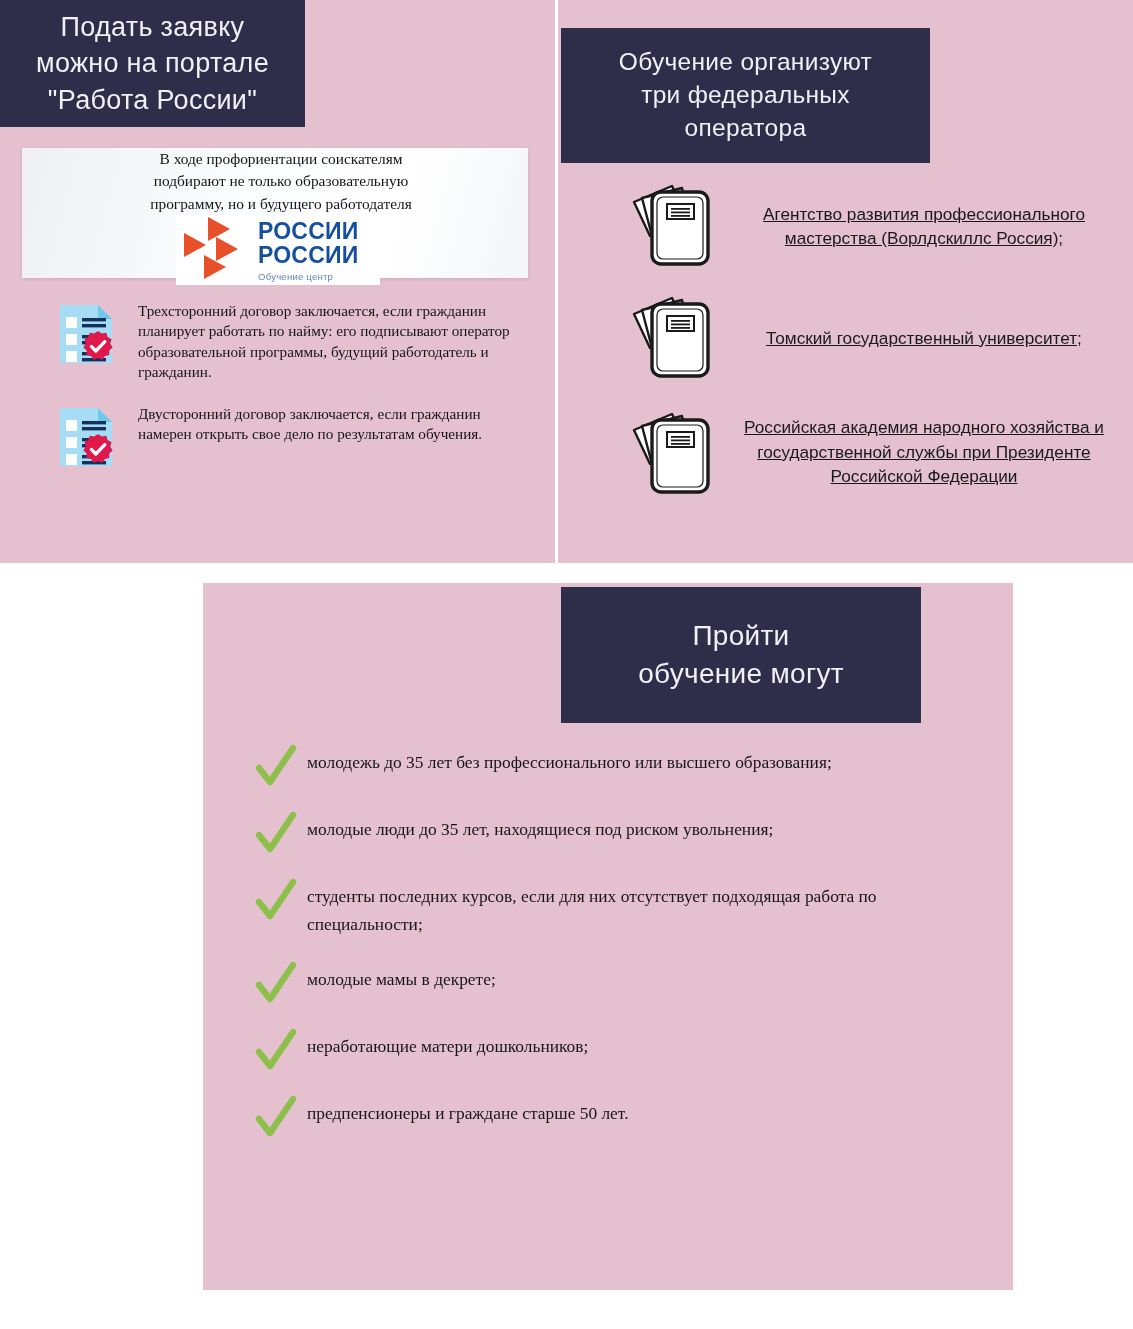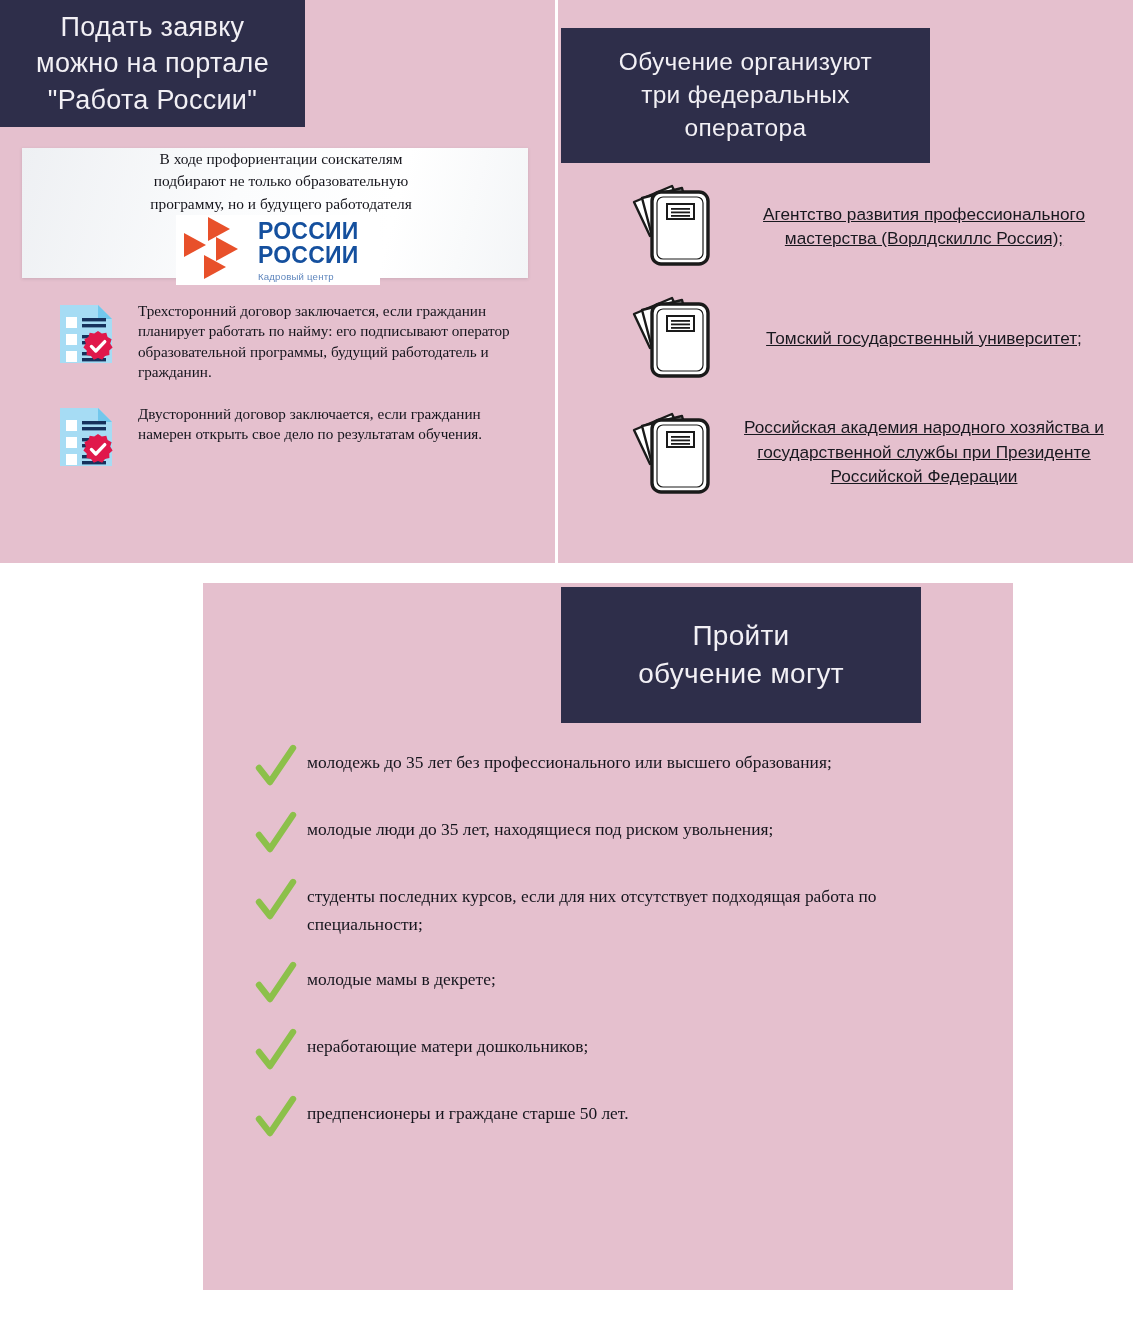--- a/index.html
+++ b/index.html
@@ -116,21 +116,21 @@
     <div id="logo-wrap">
       <svg class="logo-mark" viewBox="0 0 72 70">
         <polygon points="26,2 48,14 26,26" fill="#e8502a"></polygon>
         <polygon points="2,18 24,30 2,42" fill="#e8502a"></polygon>
         <polygon points="34,22 56,34 34,46" fill="#e8502a"></polygon>
         <polygon points="22,40 44,52 22,64" fill="#e8502a"></polygon>
       </svg>
       <div class="logo-words">
         <span class="l1">РОССИИ</span>
         <span class="l2">РОССИИ</span>
-        <span class="l3">Кадровый центр</span>
+        <span class="l3">Обучение центр</span>
       </div>
     </div>
   </div>
 
   <div id="contract-list">
 
     <div class="contract-item">
       <svg class="doc-check-icon" viewBox="0 0 58 62">
         <path d="M2 2 H40 L54 16 V60 H2 Z" fill="#a6dcf4"></path>
         <path d="M40 2 L54 16 H40 Z" fill="#72c7ec"></path>

